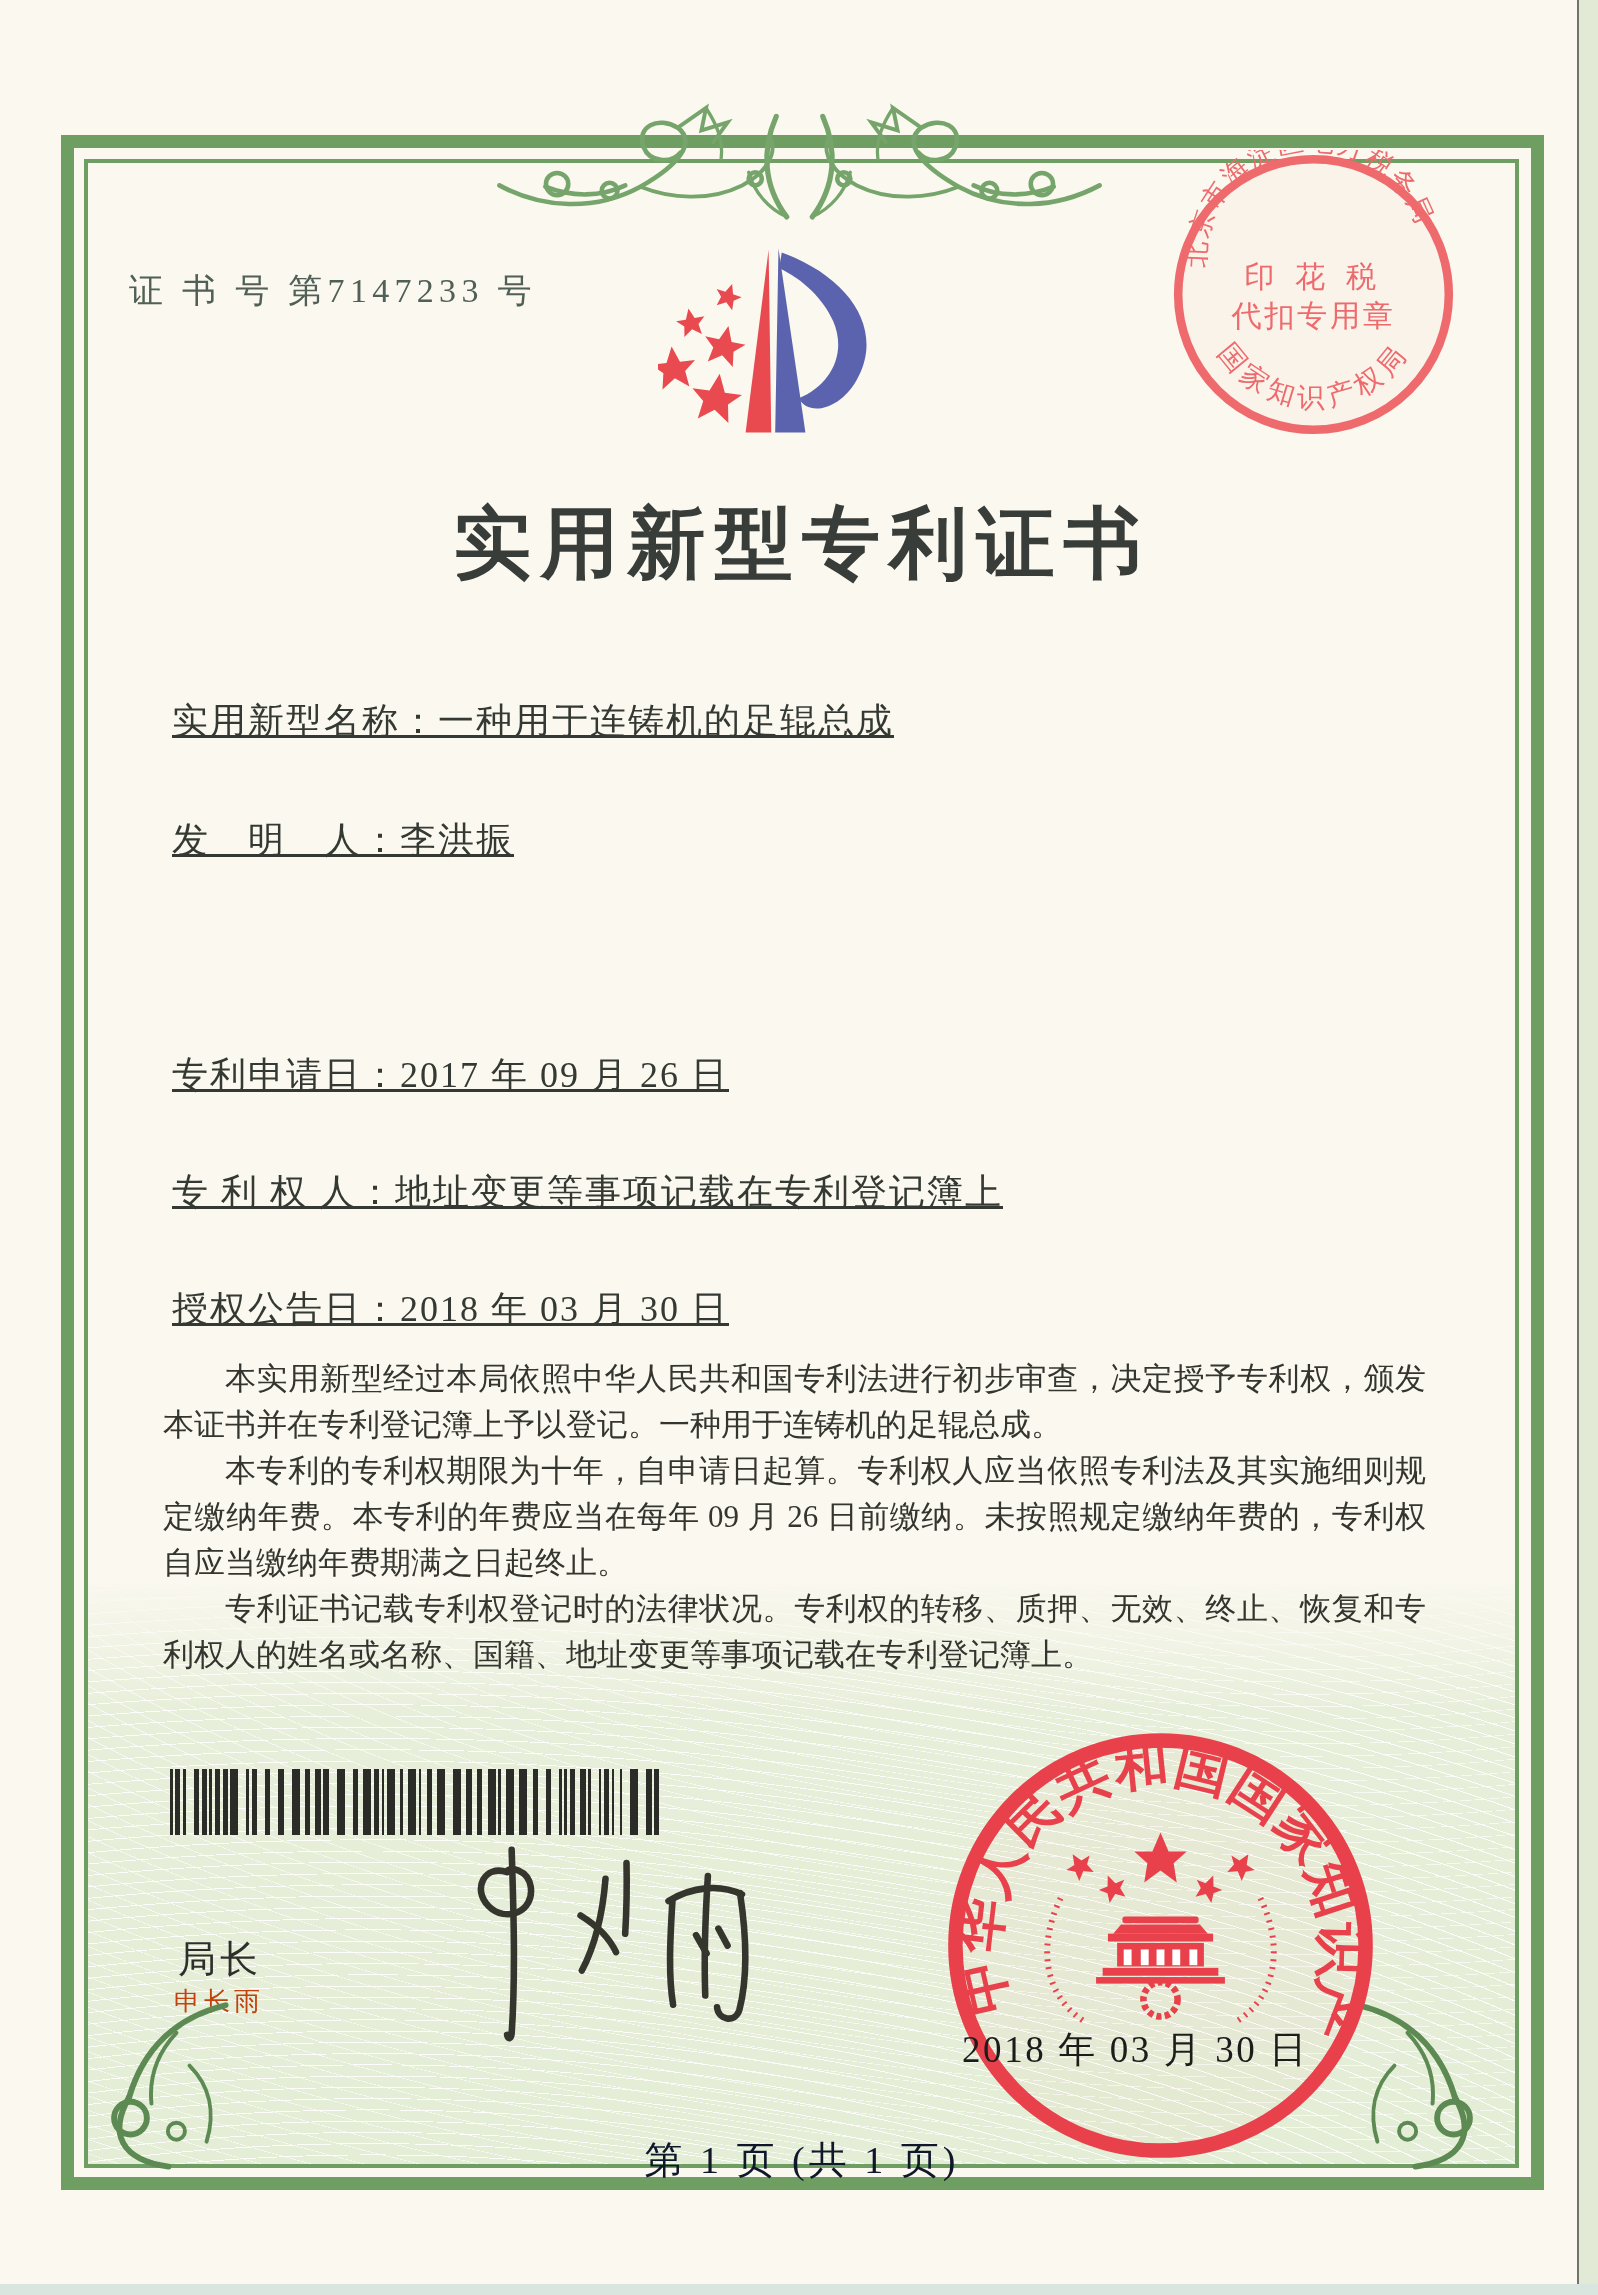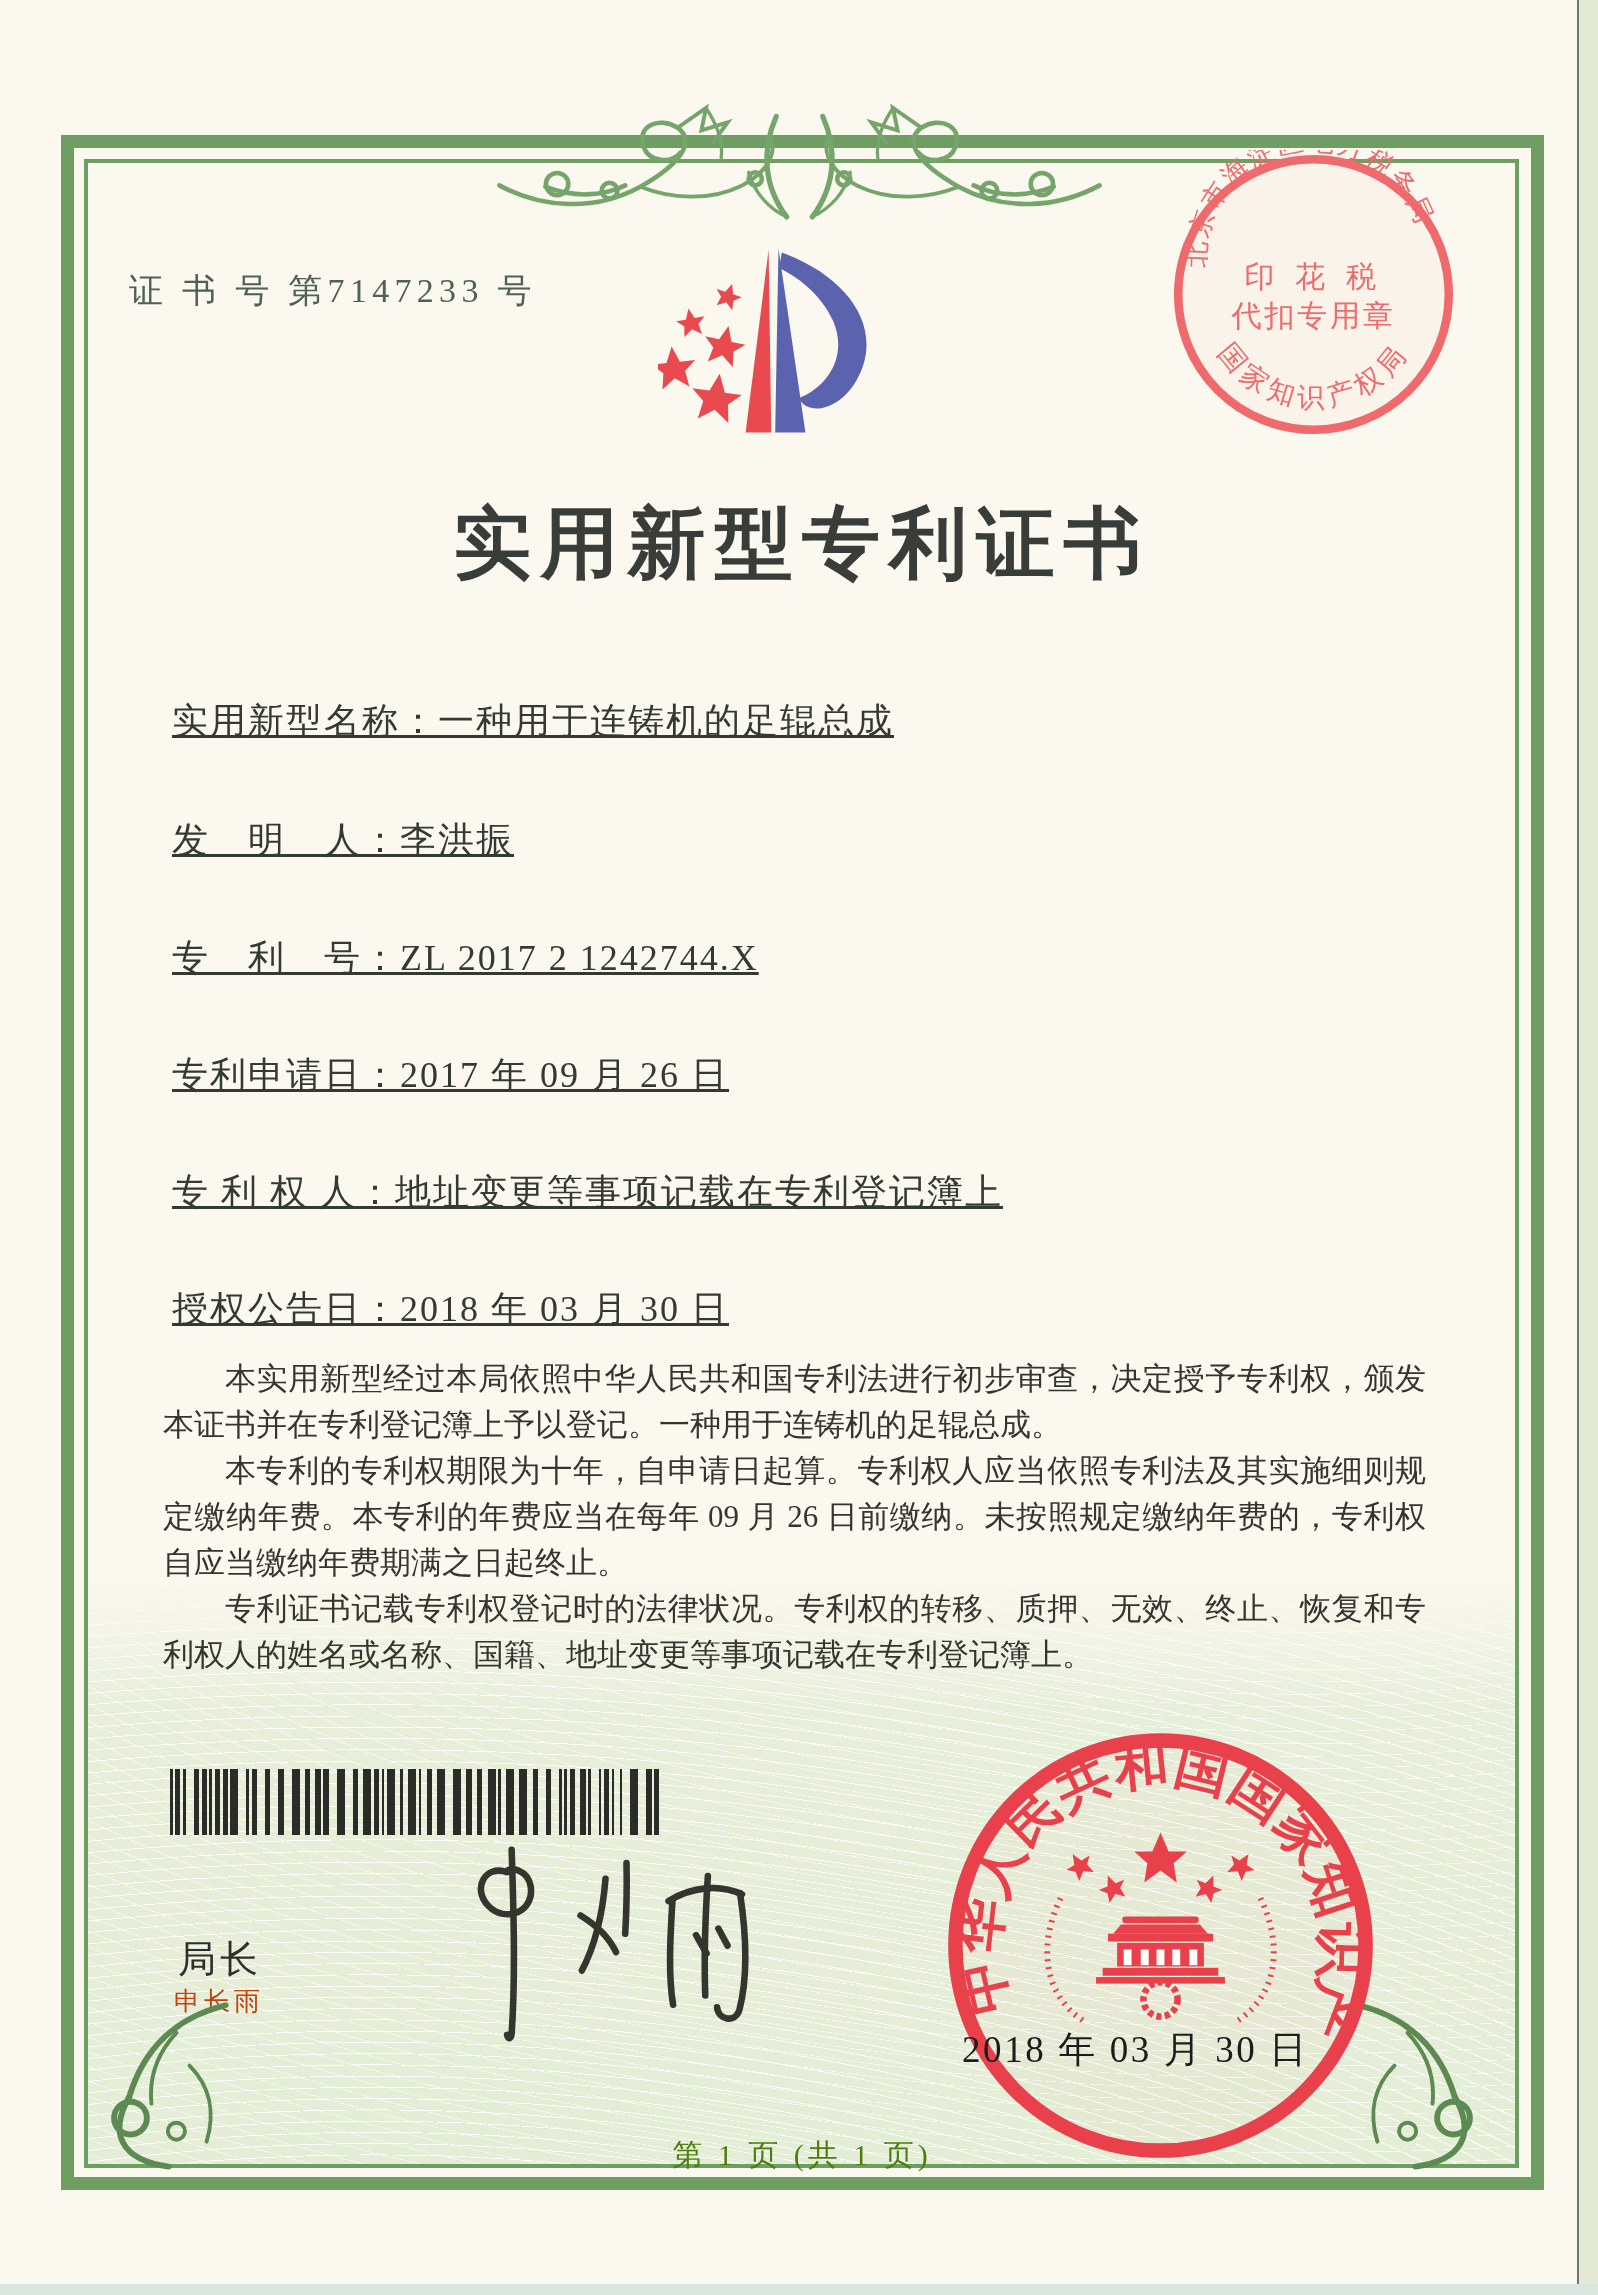--- a/index.html
+++ b/index.html
@@ -27,21 +27,21 @@
   .title{left:83px;width:1438px;top:492px;font-size:78px;font-weight:bold;letter-spacing:9.2px;
          text-align:center;color:#393d3a;}
   .field{left:172px;font-size:36px;letter-spacing:2px;color:var(--label-ink);white-space:nowrap;text-decoration:underline;}
   .f0{top:697px}.f1{top:816px}.f2{top:934px}.f3{top:1051px}.f4{top:1168px}.f5{top:1285px}
   .body-text{left:163px;top:1356px;width:1263px;font-size:31px;line-height:46px;
              text-align:justify;color:#34352f;}
   .body-text p{margin:0;text-indent:2em;}
   .director-label{left:178px;top:1934px;font-size:38px;letter-spacing:4px;color:#2c2f2a;z-index:4;}
   .director-name{left:174px;top:1984px;font-size:26px;letter-spacing:4px;color:#c2410c;z-index:4;}
   .seal-date{left:962px;top:2025px;font-size:37px;letter-spacing:2.6px;color:#1c1c1a;z-index:6;white-space:nowrap;}
-  .footer{left:83px;width:1438px;top:2135px;text-align:center;font-size:30px;letter-spacing:4px;color:#4d7c0f;z-index:4;}
+  .footer{left:83px;width:1438px;top:2135px;text-align:center;font-size:38px;letter-spacing:4px;color:#0f172a;z-index:4;}
   
   .barcode{left:170px;top:1769px;width:508px;height:66px;display:flex;overflow:hidden;z-index:4;}
   .barcode i{display:block;height:100%;background:#2b2b28;flex:none;}
   .barcode s{display:block;height:100%;flex:none;}
   
   svg{display:block;}
   svg text{font-family:"Liberation Serif","DejaVu Serif",serif;}.z3{z-index:3}.z4{z-index:4}.z5{z-index:5}
   
   .scan-right{left:1577px;top:0;width:21px;height:2295px;background:#e2ead5;border-left:2.6px solid #70746b;z-index:9;}
   .scan-bottom{left:0;top:2284px;width:1598px;height:12px;background:#d8e6df;z-index:9;}
@@ -106,21 +106,20 @@
     <text x="220" y="268" font-size="46" fill="var(--stamp-pink)" letter-spacing="4" text-anchor="middle">代扣专用章</text>
     <text font-size="42" fill="var(--stamp-pink)" letter-spacing="8">
       <textPath href="#taxArcBottom" startOffset="8%">国家知识产权局</textPath>
     </text>
   </svg>
 
   <div class="abs title">实用新型专利证书</div>
 
   <div class="abs field f0">实用新型名称：一种用于连铸机的足辊总成</div>
   <div class="abs field f1">发　明　人：李洪振</div>
-  <div class="abs field f2">专　利　号：ZL 2017 2 1242744.X</div>
   <div class="abs field f3">专利申请日：2017 年 09 月 26 日</div>
   <div class="abs field f4">专 利 权 人：地址变更等事项记载在专利登记簿上</div>
   <div class="abs field f5">授权公告日：2018 年 03 月 30 日</div>
 
   <div class="abs body-text">
     <p>本实用新型经过本局依照中华人民共和国专利法进行初步审查，决定授予专利权，颁发本证书并在专利登记簿上予以登记。一种用于连铸机的足辊总成。</p>
     <p>本专利的专利权期限为十年，自申请日起算。专利权人应当依照专利法及其实施细则规定缴纳年费。本专利的年费应当在每年 09 月 26 日前缴纳。未按照规定缴纳年费的，专利权自应当缴纳年费期满之日起终止。</p>
     <p>专利证书记载专利权登记时的法律状况。专利权的转移、质押、无效、终止、恢复和专利权人的姓名或名称、国籍、地址变更等事项记载在专利登记簿上。</p>
   </div>
 

